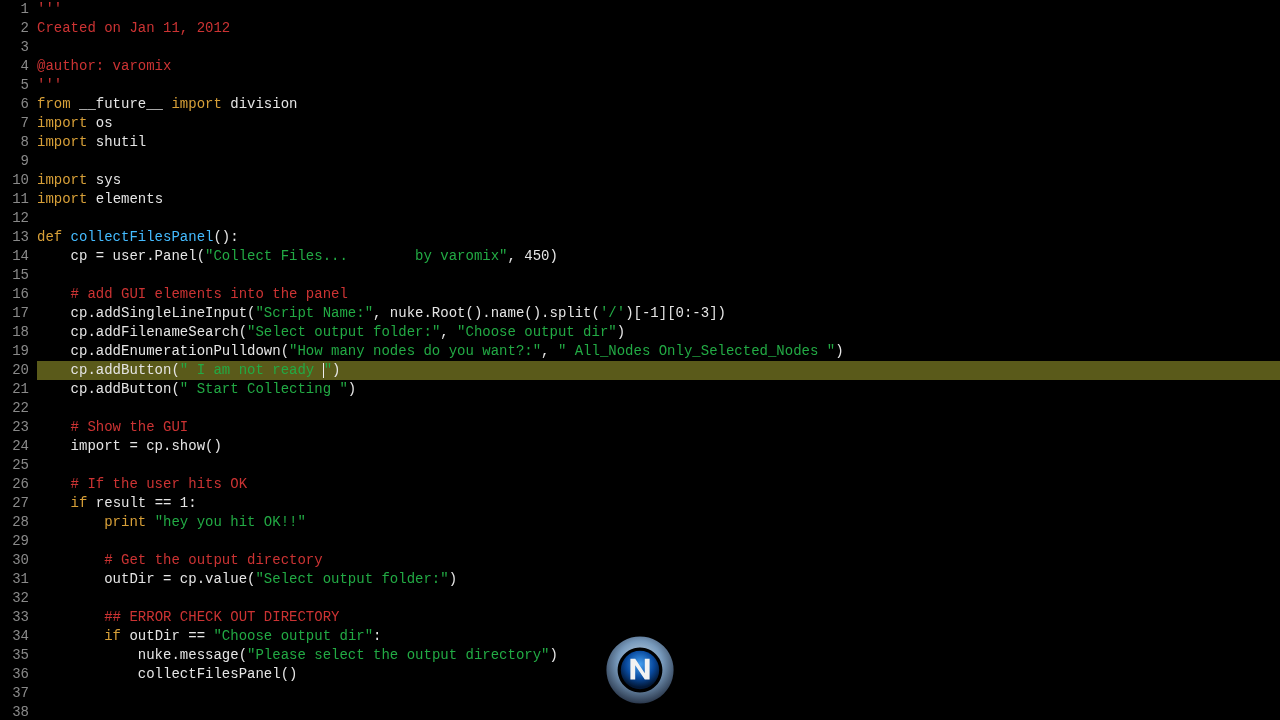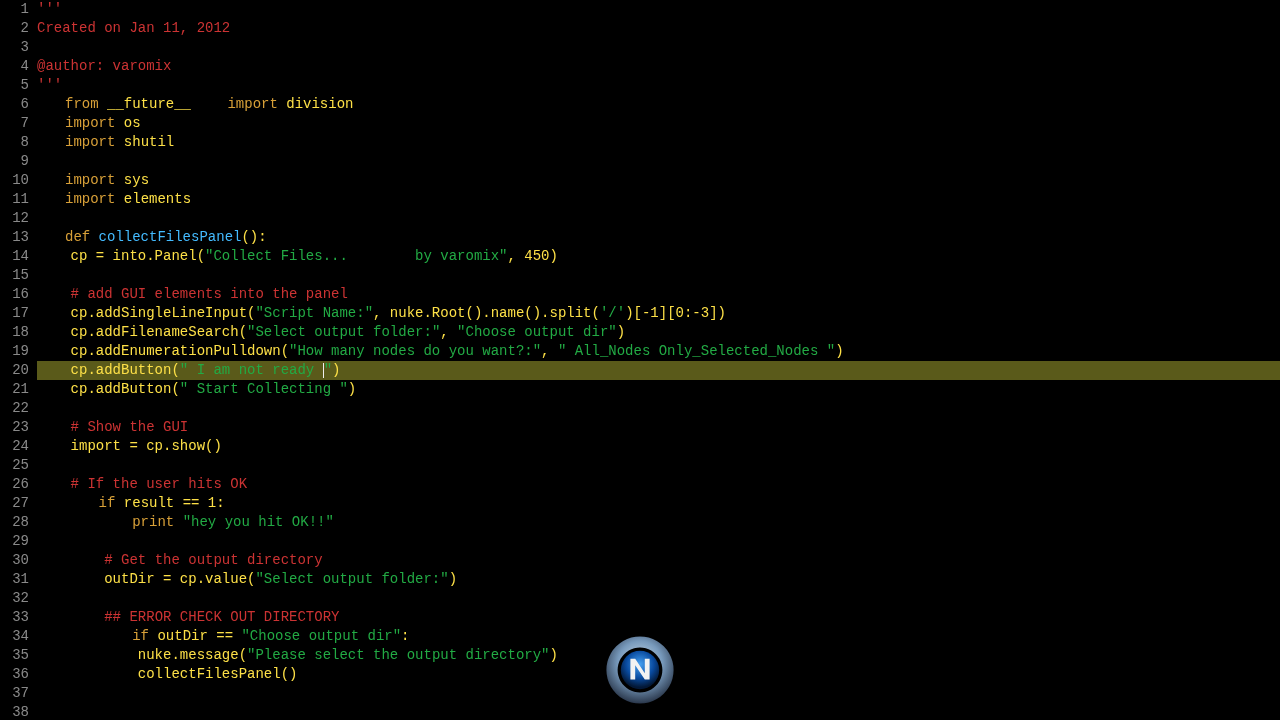--- a/index.html
+++ b/index.html
@@ -35,24 +35,24 @@
     padding-left: 4px;
   }
   .line {
     height: 19px;
     white-space: pre;
   }
   .line.highlight {
     background: #5a5a1a;
   }
   .comment { color: #cc3333; }
-  .keyword { color: #d8a038; margin-left: 28px; }
+  .keyword { color: #d8a038; }
   .string  { color: #22aa44; }
   .funcname{ color: #44bbff; font-weight: normal; }
-  .plain   { color: #fde047; }
+  .plain   { color: #e5e5e5; }
   .caret {
     display: inline-block;
     width: 1px;
     height: 15px;
     background: #eee;
     vertical-align: middle;
   }
   .watermark {
     position: absolute;
     left: 600px;
@@ -114,21 +114,21 @@
       <div class="line"><span class="comment">@author: varomix</span></div>
       <div class="line"><span class="comment">'''</span></div>
       <div class="line"><span class="keyword">from</span><span class="plain"> __future__ </span><span class="keyword">import</span><span class="plain"> division</span></div>
       <div class="line"><span class="keyword">import</span><span class="plain"> os</span></div>
       <div class="line"><span class="keyword">import</span><span class="plain"> shutil</span></div>
       <div class="line"></div>
       <div class="line"><span class="keyword">import</span><span class="plain"> sys</span></div>
       <div class="line"><span class="keyword">import</span><span class="plain"> elements</span></div>
       <div class="line"></div>
       <div class="line"><span class="keyword">def </span><span class="funcname">collectFilesPanel</span><span class="plain">():</span></div>
-      <div class="line"><span class="plain">    cp = into.Panel(</span><span class="string">"Collect Files...        by varomix"</span><span class="plain">, 450)</span></div>
+      <div class="line"><span class="plain">    cp = user.Panel(</span><span class="string">"Collect Files...        by varomix"</span><span class="plain">, 450)</span></div>
       <div class="line"></div>
       <div class="line"><span class="plain">    </span><span class="comment"># add GUI elements into the panel</span></div>
       <div class="line"><span class="plain">    cp.addSingleLineInput(</span><span class="string">"Script Name:"</span><span class="plain">, nuke.Root().name().split(</span><span class="string">'/'</span><span class="plain">)[-1][0:-3])</span></div>
       <div class="line"><span class="plain">    cp.addFilenameSearch(</span><span class="string">"Select output folder:"</span><span class="plain">, </span><span class="string">"Choose output dir"</span><span class="plain">)</span></div>
       <div class="line"><span class="plain">    cp.addEnumerationPulldown(</span><span class="string">"How many nodes do you want?:"</span><span class="plain">, </span><span class="string">" All_Nodes Only_Selected_Nodes "</span><span class="plain">)</span></div>
       <div class="line highlight"><span class="plain">    cp.addButton(</span><span class="string">" I am not ready </span><span class="caret"></span><span class="string">"</span><span class="plain">)</span></div>
       <div class="line"><span class="plain">    cp.addButton(</span><span class="string">" Start Collecting "</span><span class="plain">)</span></div>
       <div class="line"></div>
       <div class="line"><span class="plain">    </span><span class="comment"># Show the GUI</span></div>
       <div class="line"><span class="plain">    import = cp.show()</span></div>

